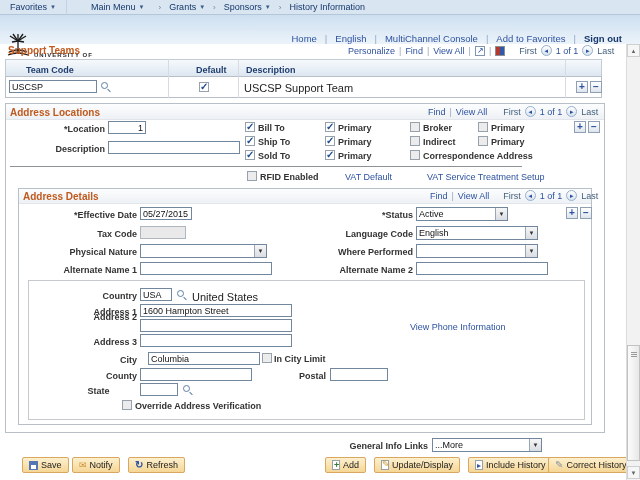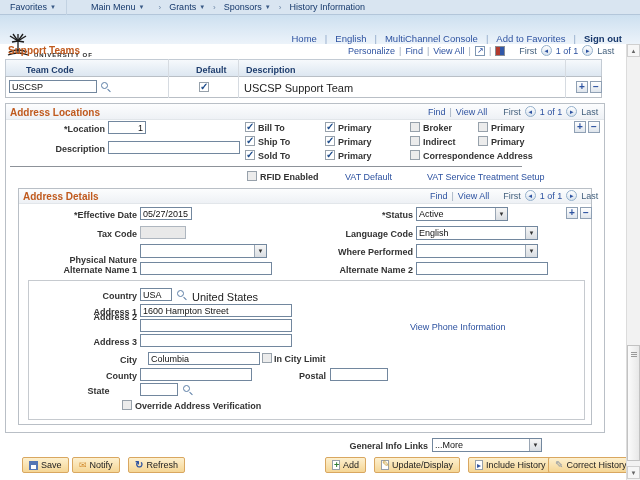--- a/index.html
+++ b/index.html
@@ -278,21 +278,21 @@
 <span class="pmbtn" style="left:580px; top:207px;">−</span>
 
 <span class="lbl" style="left:30px; top:229px; width:107px;">Tax Code</span>
 <input class="tin dis" style="left: 140px; top: 226px; width: 46px;" value="">
 <span class="lbl" style="left:330px; top:229px; width:83px;">Language Code</span>
 <div class="select" style="left:416px; top:226px; width:122px;">
   <span class="sel-text">English</span>
     <span class="dd-btn"></span>
 </div>
 
-<span class="lbl" style="left:30px; top:247px; width:107px;margin-top:8px;">Physical Nature</span>
+<span class="lbl" style="left:30px; top:247px; width:107px;">Physical Nature</span>
 <div class="select" style="left:140px; top:244px; width:127px;">
   <span class="sel-text"></span>
     <span class="dd-btn"></span>
 </div>
 <span class="lbl" style="left:330px; top:247px; width:83px;">Where Performed</span>
 <div class="select" style="left:416px; top:244px; width:122px;">
   <span class="sel-text"></span>
     <span class="dd-btn"></span>
 </div>
 

